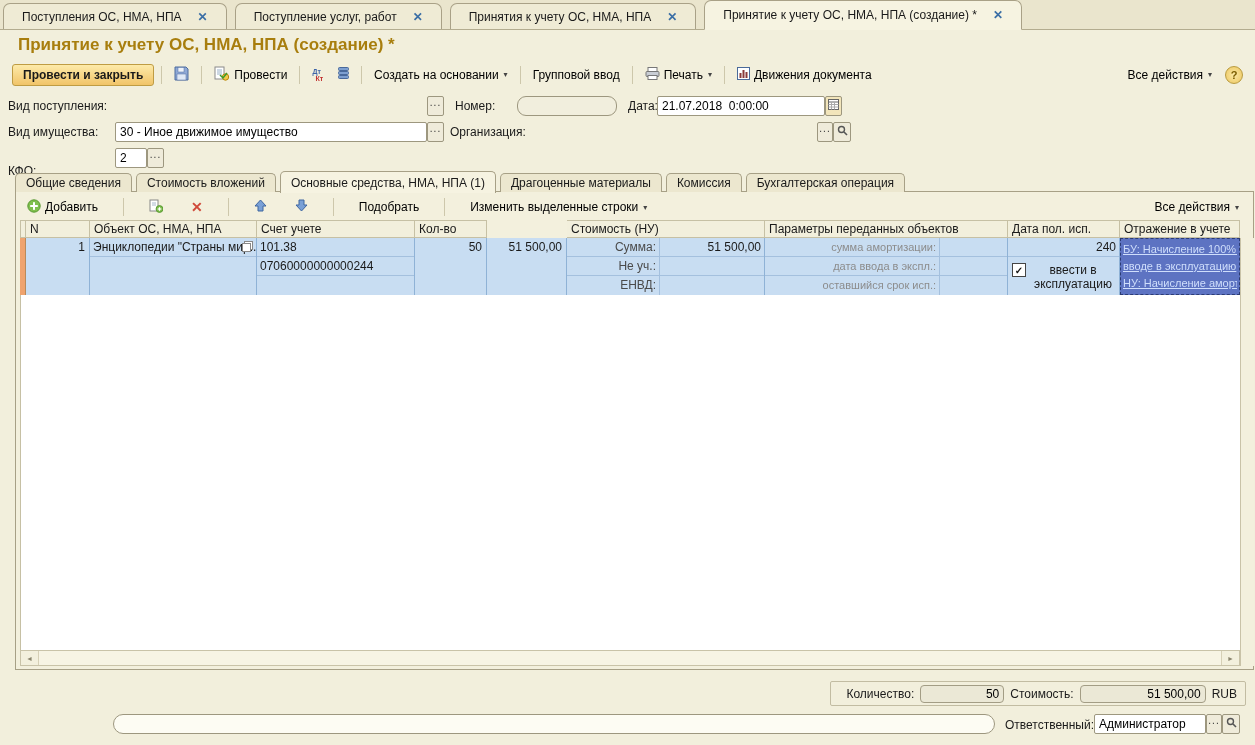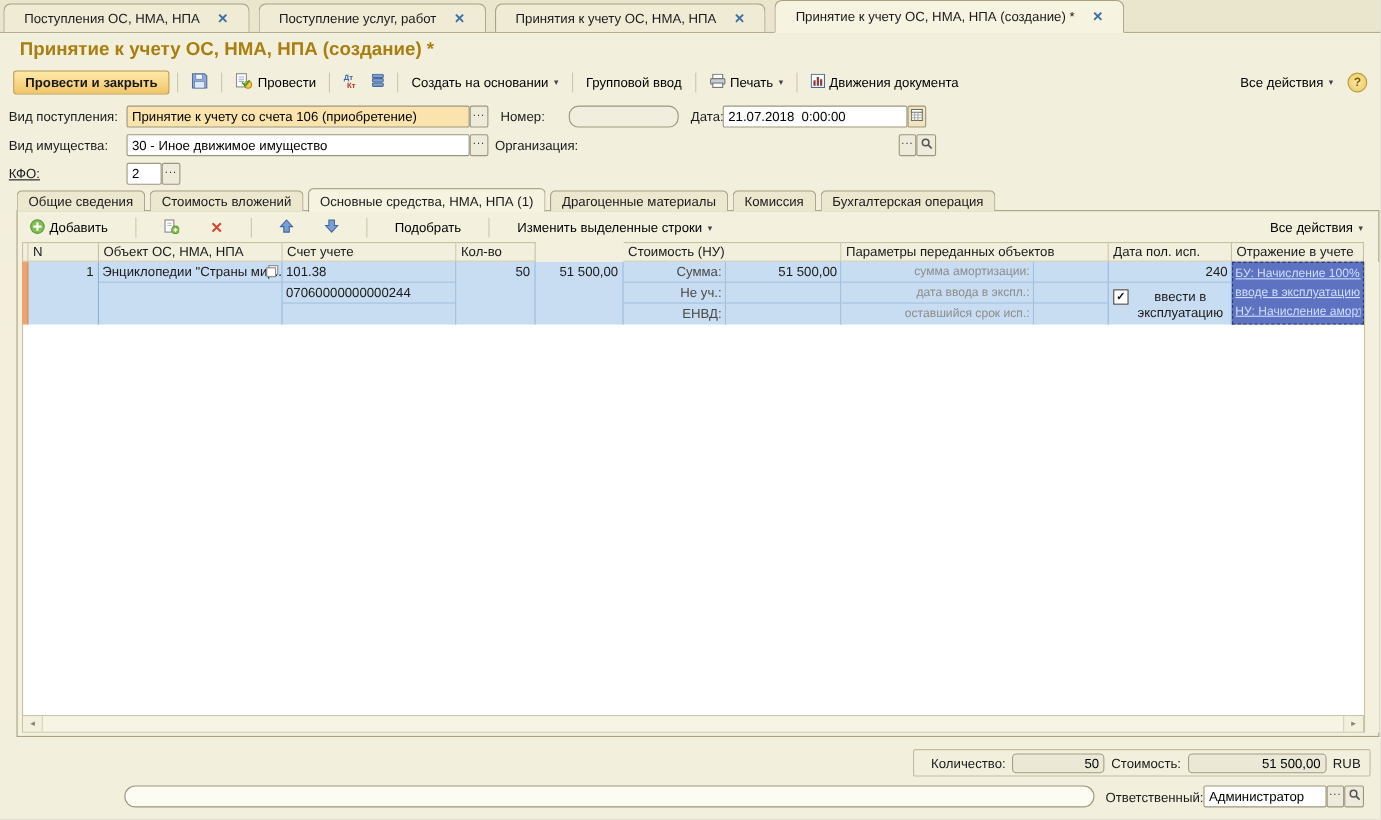--- a/index.html
+++ b/index.html
@@ -148,21 +148,20 @@
     <div class="toolbar-right">
       <button class="textbtn">
         <span>Все действия</span>
         <span class="dd">▾</span>
       </button>
       <span class="help-icon">?</span>
     </div>
   </div>
 
   <span class="flabel" style="left:8px;top:99px;">Вид поступления:</span>
-  <input class="field" style="left: 115px; top: 96px; width: 312px; background: rgb(251, 227, 174);" value="Принятие к учету со счета 106 (приобретение)">
   <button class="dots" style="left:427px;top:96px;">...</button>
 
   <span class="flabel" style="left:455px;top:99px;">Номер:</span>
   <input class="field pill" style="left: 517px; top: 96px; width: 100px;" value="">
 
   <span class="flabel" style="left:628px;top:99px;">Дата:</span>
   <input class="field" style="left: 657px; top: 96px; width: 168px;" value="21.07.2018  0:00:00">
   <button class="sqbtn" style="left:825px;top:96px;width:17px;">
     <span><svg width="11" height="11">
           <rect x="0.5" y="0.5" width="10" height="10" fill="#fff" stroke="#666"></rect>
@@ -180,21 +179,21 @@
 
   <span class="flabel" style="left:450px;top:125px;">Организация:</span>
   <button class="dots" style="left:817px;top:122px;width:16px;">...</button>
   <button class="sqbtn white" style="left:833px;top:122px;">
     <span><svg width="11" height="11">
           <circle cx="4.5" cy="4.5" r="3" fill="none" stroke="#555" stroke-width="1.4"></circle>
           <line x1="7" y1="7" x2="10" y2="10" stroke="#555" stroke-width="1.6"></line>
         </svg></span>
   </button>
 
-  <span class="flabel" style="left:8px;top:151px;text-decoration:underline;">КФО:</span>
+  <span class="flabel" style="left:8px;top:164px;">КФО:</span>
   <input class="field" style="left: 115px; top: 148px; width: 32px;" value="2">
   <button class="dots" style="left:147px;top:148px;">...</button>
 
   <div class="ftabs">
     <div class="ftab">
         <span>Общие сведения</span>
       </div>
     <div class="ftab">
         <span>Стоимость вложений</span>
       </div>

